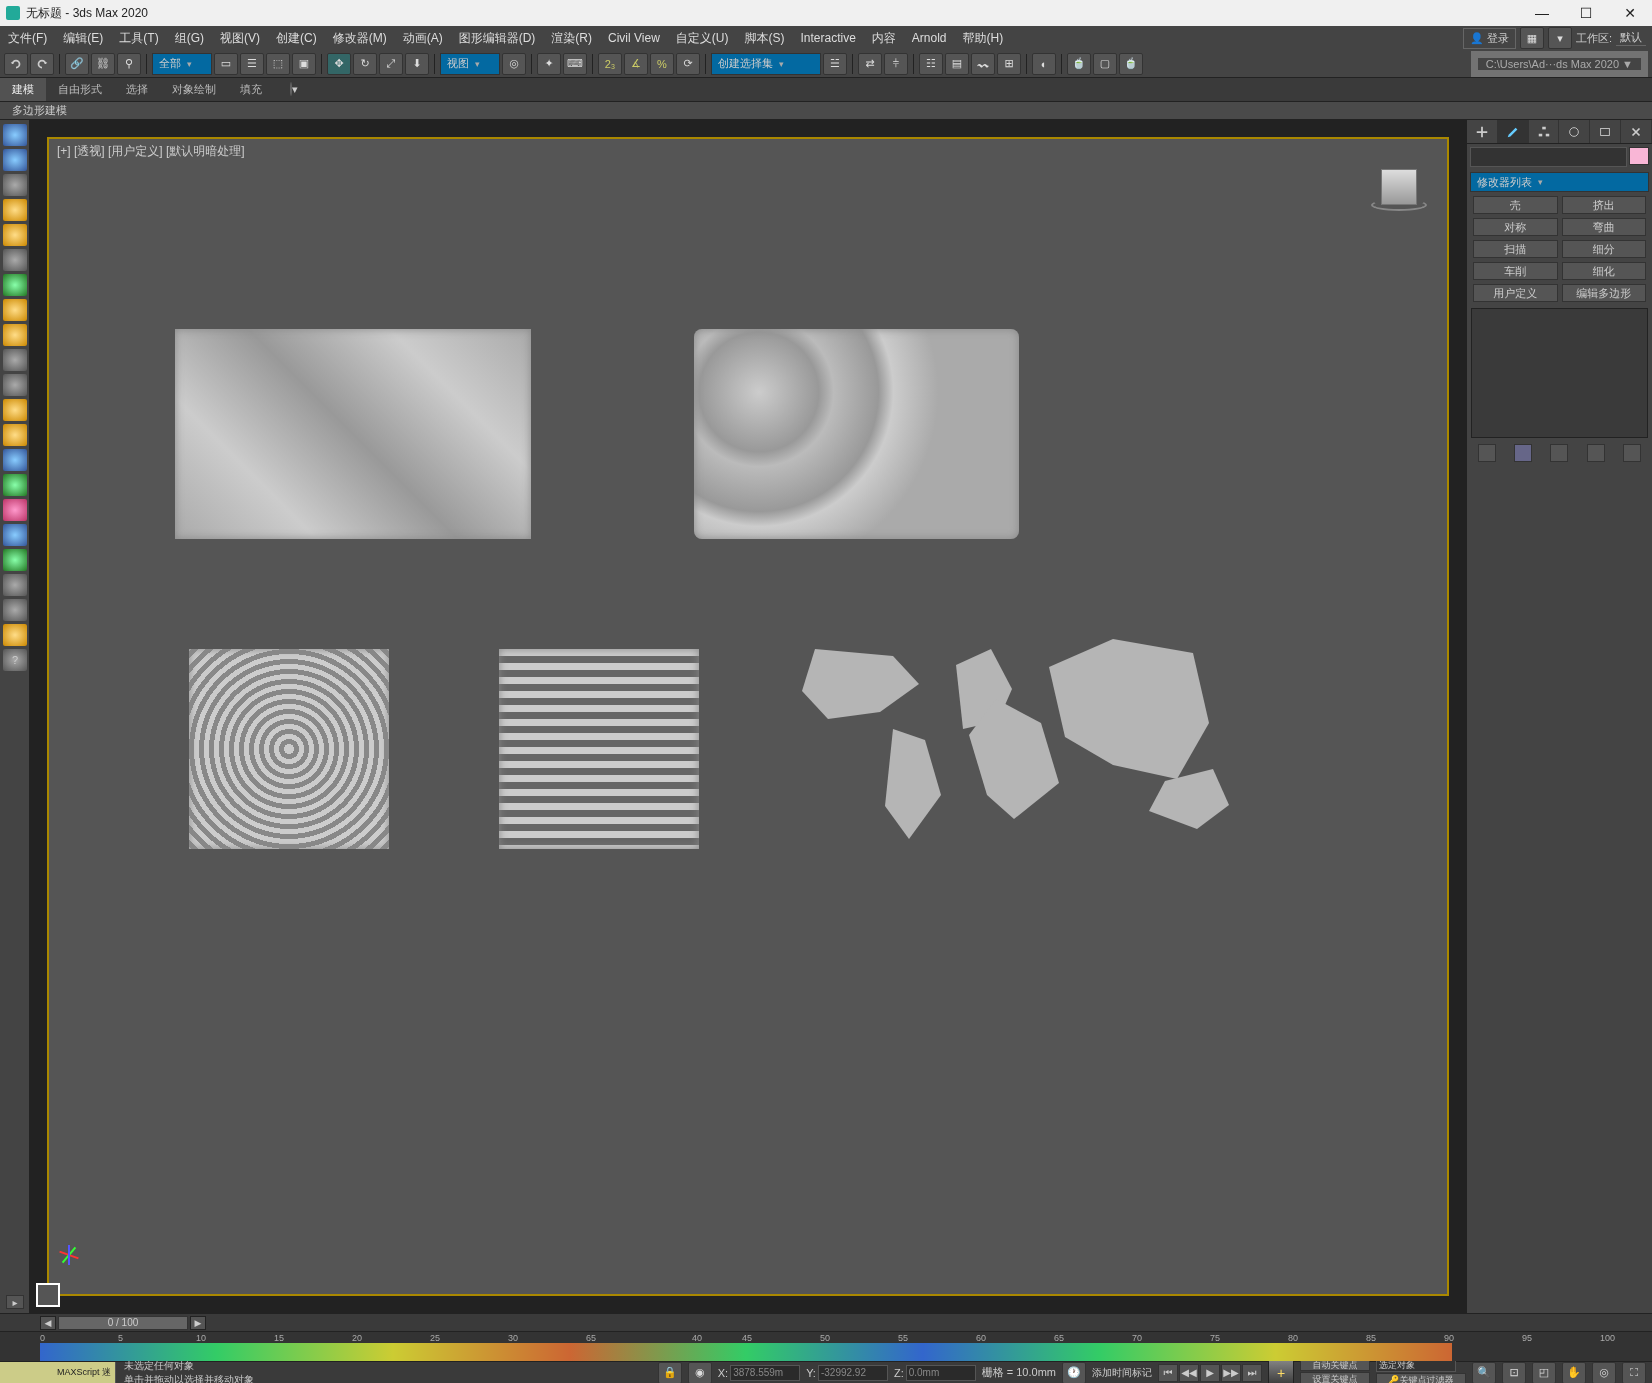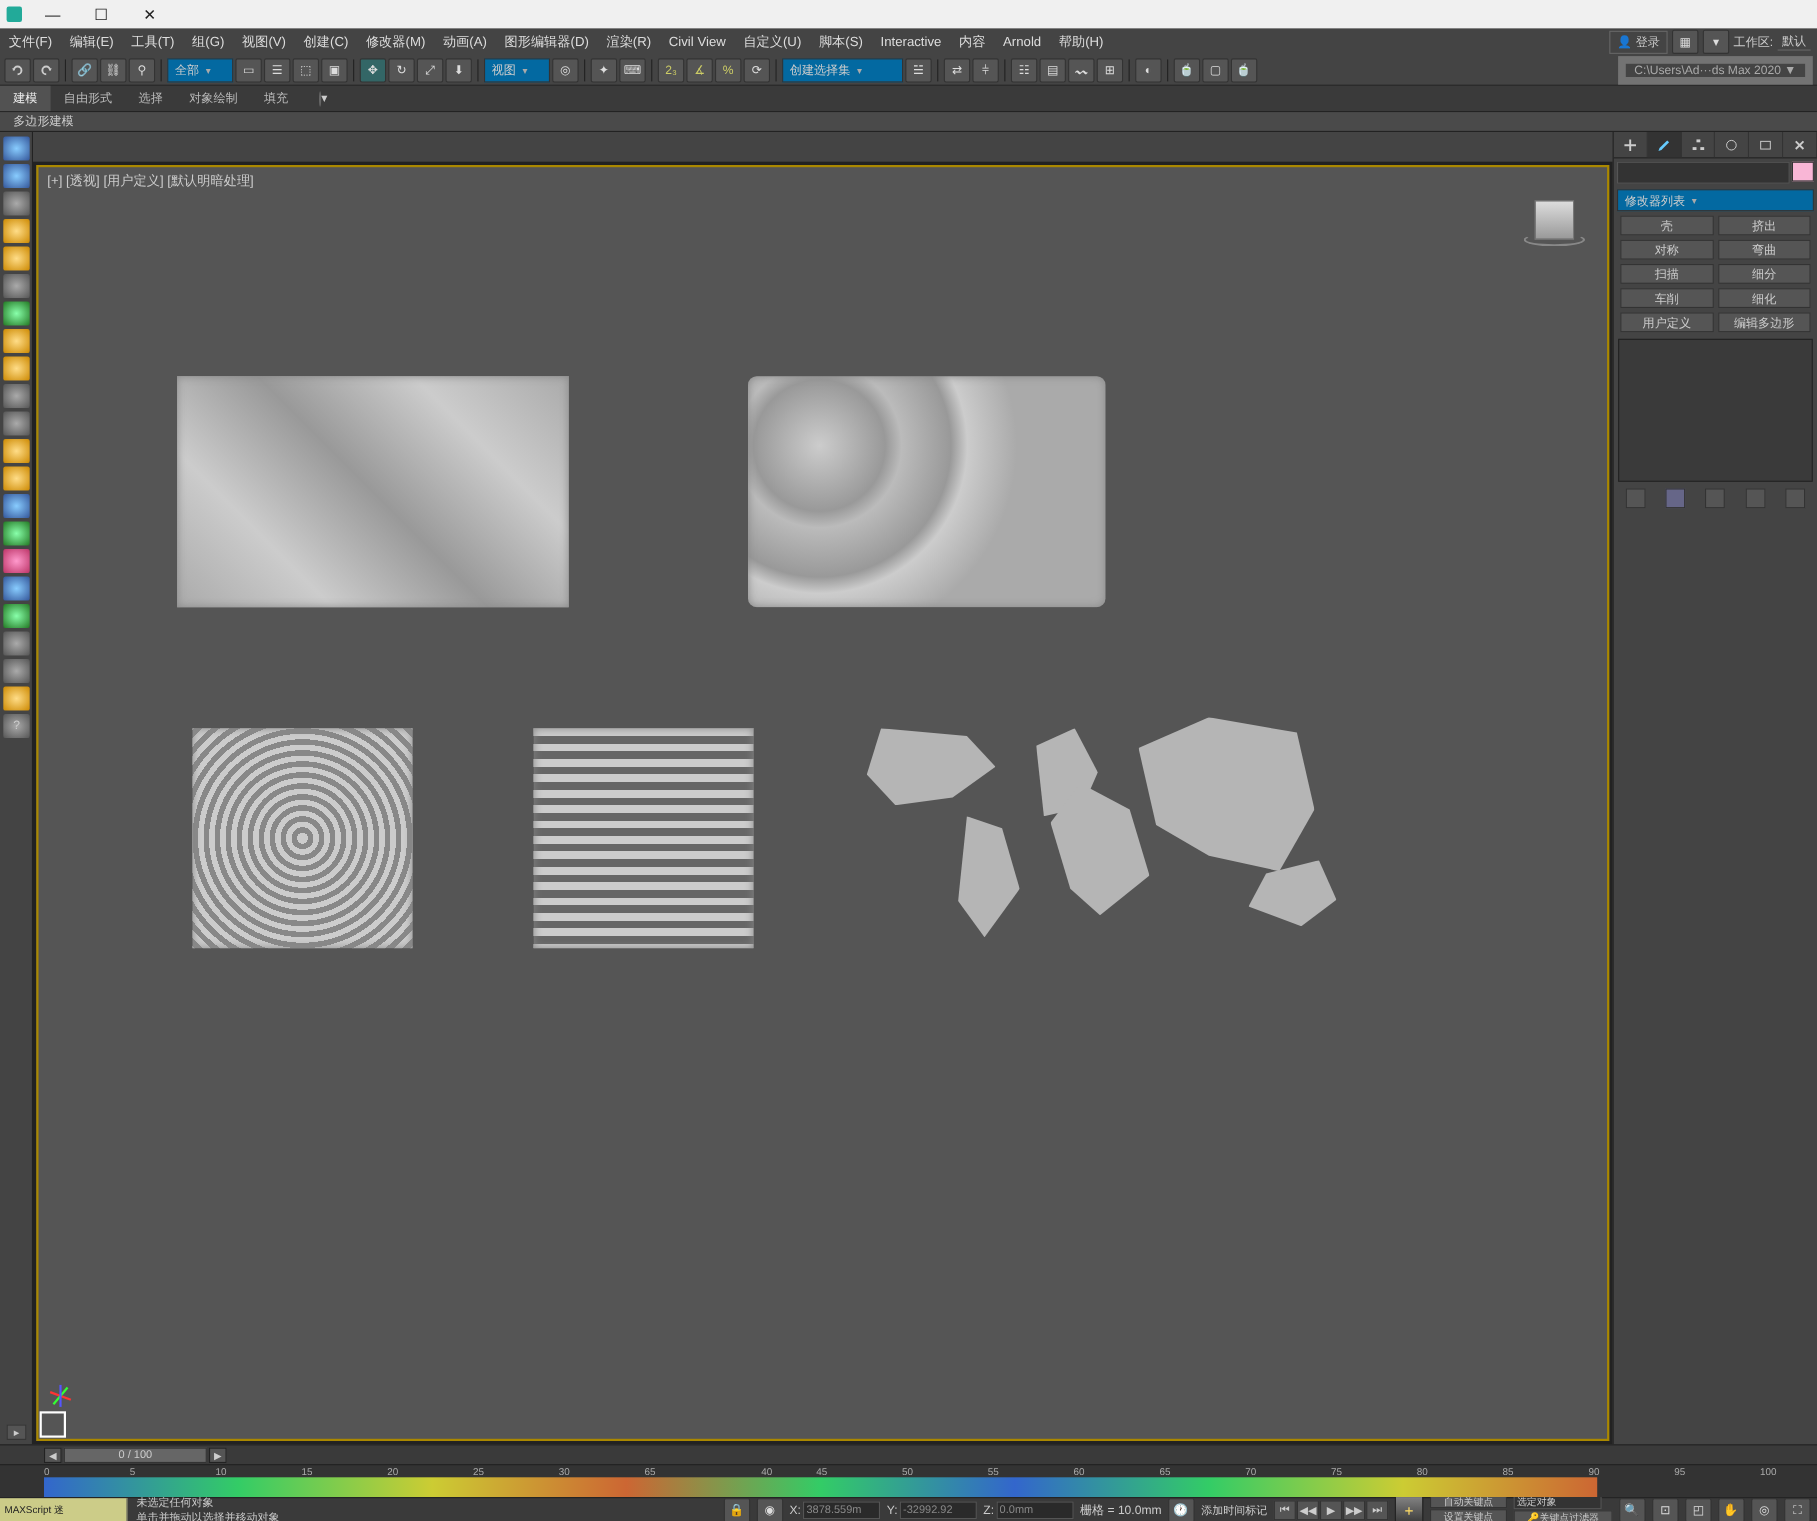--- a/index.html
+++ b/index.html
@@ -36,21 +36,21 @@
 
 .left-toolbar { width: 30px; background: #444; border-right: 1px solid #222; display: flex; flex-direction: column; gap: 3px; padding: 4px 3px; position: relative;}
 .ltbtn { width: 24px; height: 22px; display: flex; align-items: center; justify-content: center; border-radius: 2px;}
 .ltbtn.ic1 { background: radial-gradient(#8cf, #359); }
 .ltbtn.ic2 { background: radial-gradient(#fd8, #c80); }
 .ltbtn.ic3 { background: radial-gradient(#8fa, #272); }
 .ltbtn.ic4 { background: radial-gradient(#f9c, #b36); }
 .ltbtn.ic5 { background: radial-gradient(#aaa, #555); }
 .left-toolbar .expand-btn { position: absolute; bottom: 4px; left: 6px; width: 18px; height: 14px; background: #555; border: 1px solid #333; font-size: 10px; display: flex; align-items: center; justify-content: center;}
 
-.viewport-container { flex: 1; background: #222; position: relative; padding: 3px; margin-top: 27px;}
+.viewport-container { flex: 1; background: #222; position: relative; padding: 17px;}
 .viewport-tabs { position: absolute; bottom: 6px; left: 6px; width: 24px; height: 24px; border: 2px solid #fff; background: #555;}
 .viewport { width: 100%; height: 100%; border: 2px solid #a80; background: #555; position: relative; overflow: hidden;}
 .vp-label { position: absolute; top: 4px; left: 8px; font-size: 12px; color: #ccc; z-index: 3;}
 .vp-cube { position: absolute; top: 30px; right: 20px; width: 56px; height: 56px; z-index: 3;}
 .vp-cube .cube { width: 36px; height: 36px; background: linear-gradient(#ddd,#999); margin: 0 auto; border: 1px solid #777;}
 .vp-cube .ring { width: 56px; height: 12px; border: 2px solid #888; border-radius: 50%; border-top-color: transparent; margin-top: -6px;}
 .vp-axis { position: absolute; bottom: 10px; left: 10px; z-index: 3;}
 .vp-axis .ax { position: absolute; width: 20px; height: 2px;}
 .vp-axis .x { background: #f33; transform: rotate(20deg);}
 .vp-axis .y { background: #3f3; transform: rotate(-50deg);}
@@ -90,37 +90,38 @@
 .timeslider .arrow { position: absolute; width: 16px; height: 14px; background: #555; border: 1px solid #222; font-size: 9px; display: flex; align-items: center; justify-content: center;}
 .timeslider .arrow.left { left: 40px; }
 .timeslider .arrow.right { left: 190px; }
 .timeslider .handle { position: absolute; left: 58px; width: 130px; height: 14px; background: #666; border: 1px solid #333; font-size: 10px; text-align: center;}
 .timetrack { height: 30px; background: #333; border-top: 1px solid #222; position: relative; overflow: hidden;}
 .timetrack .gradbar { position: absolute; left: 40px; right: 200px; bottom: 0; height: 18px; 
   background: linear-gradient(to right, #36c, #3c6, #cc3, #c63, #3c6, #36c, #3c6, #cc3, #c63);}
 .timetrack .tick { position: absolute; bottom: 18px; font-size: 9px; color: #aaa;}
 
 .statusbar { height: 22px; background: #3a3a3a; border-top: 1px solid #222; display: flex; align-items: center; font-size: 11px;}
-.statusbar .sb-left { width: 116px; background: #cc8; color: #222; padding: 0 4px; height: 100%; border-right: 1px solid #555; display: flex; flex-direction: column; font-size: 9px; justify-content: center;}
+.statusbar .sb-left { width: 116px; background: #cc8; color: #222; padding: 0 4px; height: 100%; border-right: 1px solid #555; display: flex; flex-direction: column; font-size: 9px; justify-content: center; text-align: right;}
 .statusbar .sb-msg { flex: 1; padding: 0 8px; display: flex; flex-direction: column; justify-content: center; font-size: 10px; gap: 0;}
 .statusbar .sb-right { display: flex; align-items: center; gap: 6px; padding-right: 6px;}
 .statusbar .coord { display: flex; align-items: center; gap: 2px;}
 .statusbar .coord input { width: 70px; height: 16px; background: #2a2a2a; border: 1px solid #555; color: #888; font-size: 10px; padding: 0 2px;}
 .statusbar .play { display: flex; gap: 1px;}
 .statusbar .play .pb { width: 20px; height: 18px; background: #555; border: 1px solid #333; font-size: 10px; display: flex; align-items: center; justify-content: center;}
 .statusbar .kf { height: 30px; display: flex; flex-direction: column; gap: 1px;}
 .statusbar .kf .kb { width: 70px; height: 13px; background: #555; border: 1px solid #333; font-size: 9px; text-align: center;}
 .statusbar .bigkey { width: 26px; height: 30px; background: linear-gradient(#888,#333); border: 1px solid #222; display:flex; align-items:center; justify-content:center; font-size:14px; color:#fd6;}
 .statusbar .seldd { width: 80px; height: 14px; background: #333; border: 1px solid #555; font-size: 9px; padding: 0 2px;}
 </style>
 </head>
 <body>
 
 <div class="titlebar">
   <div class="icon"></div>
+  <div class="title">无标题 - 3ds Max 2020</div>
   <div class="wbtn">—</div>
   <div class="wbtn">☐</div>
   <div class="wbtn">✕</div>
 </div>
 
 <div class="menubar">
   <div class="mitem">文件(F)</div>
   <div class="mitem">编辑(E)</div>
   <div class="mitem">工具(T)</div>
   <div class="mitem">组(G)</div>

